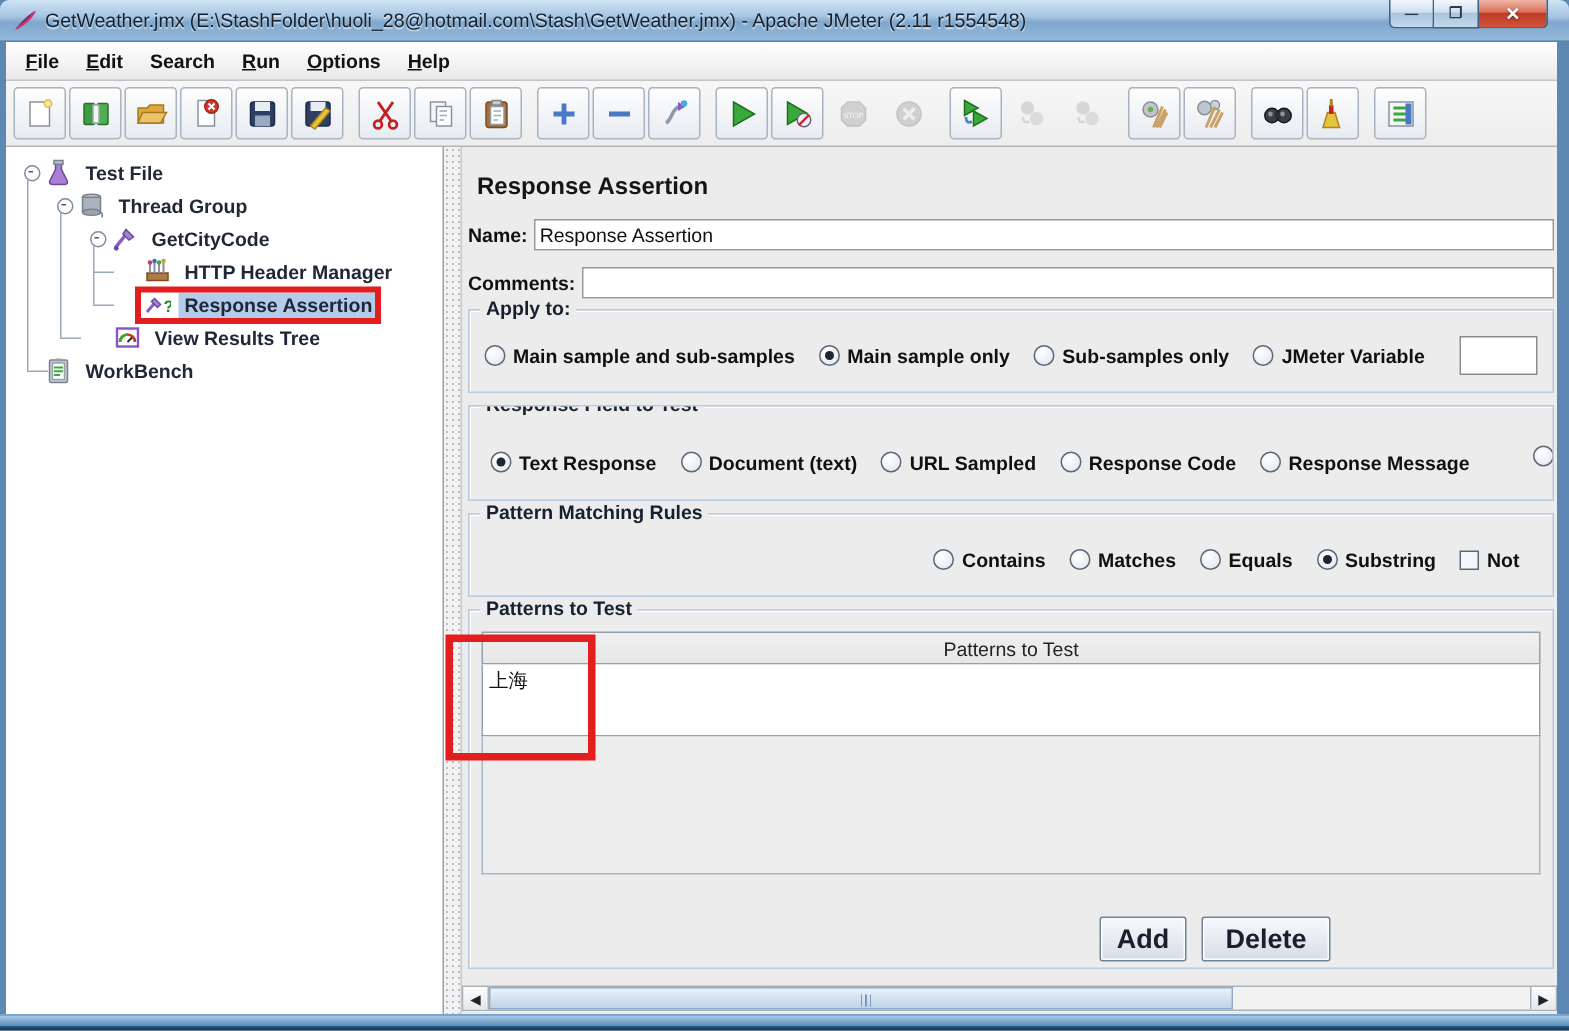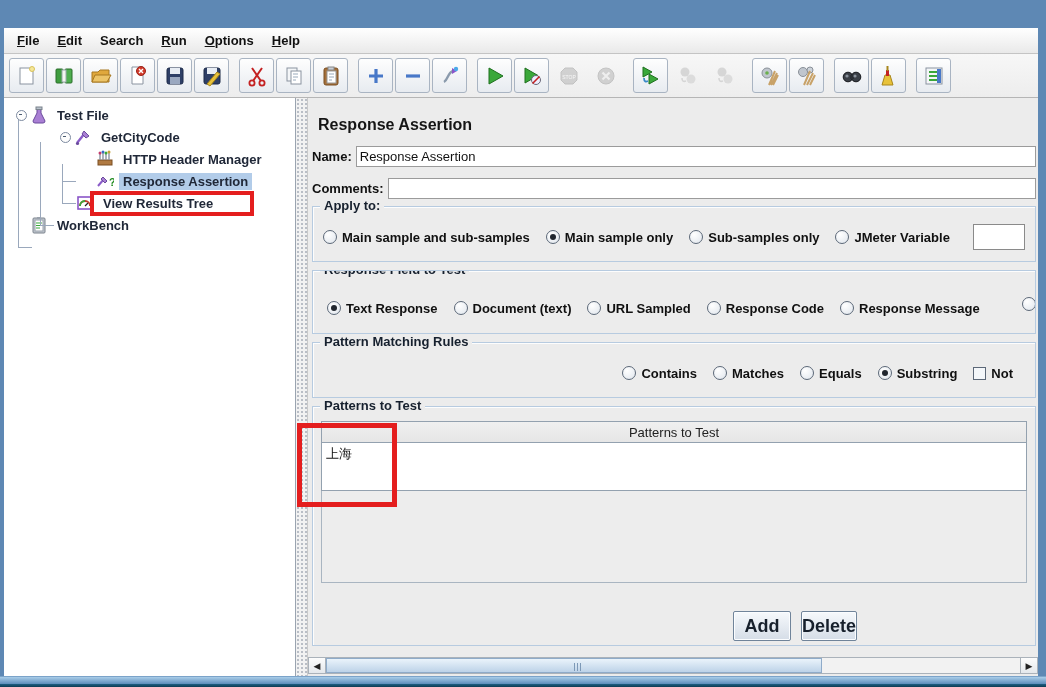--- a/index.html
+++ b/index.html
@@ -112,20 +112,32 @@
     background:repeating-linear-gradient(90deg,#7d99b7 0 1px, transparent 1px 3px); }
 
   
   .red-rect { position:absolute; border:4px solid #e41e1e; z-index:50; }
 </style>
 </head>
 <body>
 
 <div id="stage">
 
+  <div class="titlebar">
+    <svg class="win-icon" width="18" height="18" viewBox="0 0 18 18">
+      <path d="M2 15 C6 13 13 7 16 2 C12 4 6 9 2 15 Z" fill="#8a2b5e"></path>
+      <path d="M3 14 C7 12 12 8 15 3" stroke="#c43a7a" stroke-width="1.6" fill="none"></path>
+    </svg>
+    <div class="title-text">GetWeather.jmx (E:\StashFolder\huoli_28@hotmail.com\Stash\GetWeather.jmx) - Apache JMeter (2.11 r1554548)</div>
+    <div class="win-controls">
+      <div class="wc wc-min"></div>
+      <div class="wc wc-max"></div>
+      <div class="wc wc-close"></div>
+    </div>
+  </div>
 
   <div class="client">
 
     <div class="menubar">
       <div class="menu-item mn">File</div>
       <div class="menu-item mn">Edit</div>
       <div class="menu-item">Search</div>
       <div class="menu-item mn">Run</div>
       <div class="menu-item mn">Options</div>
       <div class="menu-item mn">Help</div>
@@ -314,20 +326,30 @@
         <div class="tline" style="left:58px; top:105px; width:14px; height:1px;"></div>
 
         <div class="tree-row" style="padding-left:10px">
           <span class="handle"></span>
           <svg class="ticon" viewBox="0 0 18 18">
               <path d="M7 2 H11 V7 L15 15 Q15 17 13 17 H5 Q3 17 3 15 L7 7 Z" fill="#a97fd4" stroke="#6a4a9c"></path>
               <rect x="6" y="1" width="6" height="2.5" fill="#b9c2cc" stroke="#7a828c"></rect>
             </svg>
           <span class="tlabel">Test File</span>
         </div>
+        <div class="tree-row" style="padding-left:32px">
+          <span class="handle"></span>
+          <svg class="ticon" viewBox="0 0 18 18">
+              <ellipse cx="9" cy="3.5" rx="6" ry="2" fill="#c4cad2" stroke="#7a828c"></ellipse>
+              <rect x="3" y="3.5" width="12" height="10" fill="#aab2bc" stroke="#7a828c"></rect>
+              <ellipse cx="9" cy="13.5" rx="6" ry="2" fill="#9aa2ac" stroke="#7a828c"></ellipse>
+              <path d="M14 13 Q17 14 16 17" stroke="#7a828c" fill="none"></path>
+            </svg>
+          <span class="tlabel">Thread Group</span>
+        </div>
         <div class="tree-row" style="padding-left:54px">
           <span class="handle"></span>
           <svg class="ticon" viewBox="0 0 18 18">
               <path d="M3 15 L11 5" stroke="#8a5cc8" stroke-width="2.4"></path>
               <path d="M10 3 L15 8 L12 10 L8 6 Z" fill="#a97fd4" stroke="#6a4a9c"></path>
               <circle cx="3.5" cy="15.5" r="1.6" fill="#6a4a9c"></circle>
             </svg>
           <span class="tlabel">GetCityCode</span>
         </div>
         <div class="tree-row" style="padding-left:76px">
@@ -464,21 +486,21 @@
         </div>
 
         <div class="grp" style="left:4px; top:308px; width:724px; height:240px;">
           <div class="grp-title">Patterns to Test</div>
           <div class="ptable">
             <div class="thead">Patterns to Test</div>
             <div class="trow-area">上海</div>
             <div class="tgray"></div>
           </div>
           <button class="jbtn" style="left:420px; top:204px; width:58px;">Add</button>
-          <button class="jbtn" style="left:488px; top:204px; width:56px;">Delete</button>
+          <button class="jbtn" style="left:488px; top:204px; width:86px;">Delete</button>
         </div>
 
         <div class="hscroll">
           <div class="sb-arrow">◀</div>
           <div class="sb-thumb"></div>
           <div class="sb-arrow right">▶</div>
         </div>
       </div>
     </div>
   </div>

